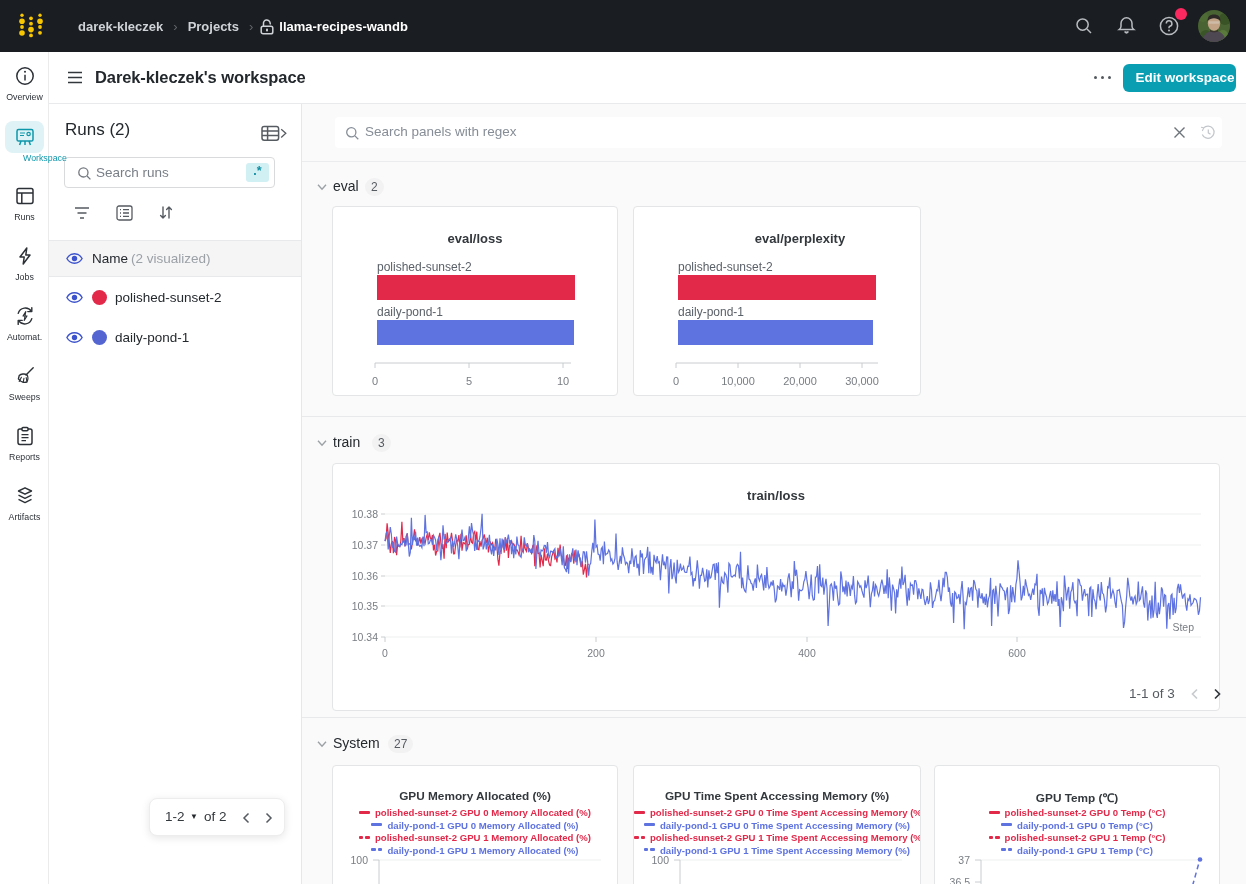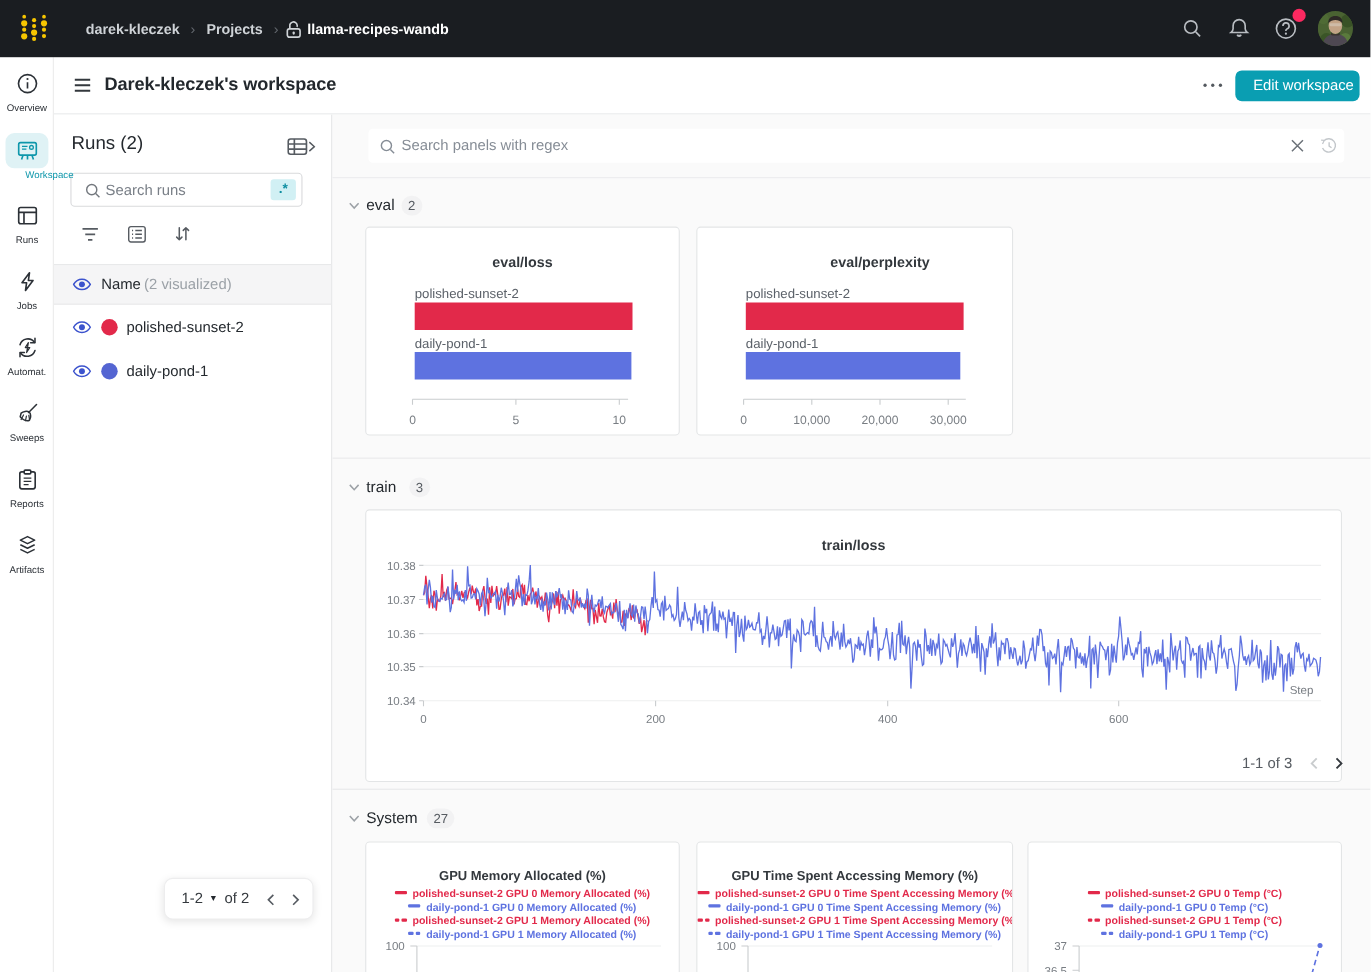--- a/index.html
+++ b/index.html
@@ -7,21 +7,21 @@
 .abs { position:absolute; }
 #stage { position:relative; width:1246px; height:884px; }
 
 
 #nav { position:absolute; left:0; top:0; width:1246px; height:52px; background:#1a1d21; z-index:30; }
 .crumb { color:#cfd3d7; font-size:13px; font-weight:bold; }
 .crumbsep { color:#62676d; font-size:13px; }
 
 #hdr { position:absolute; left:49px; top:52px; width:1197px; height:52px; background:#fff; border-bottom:1px solid #e9eaeb; z-index:20; }
 #hdr h1 { position:absolute; left:46px; top:16px; font-size:16.5px; font-weight:bold; color:#23282d; letter-spacing:-0.1px; }
-#editbtn { position:absolute; right:10px; top:12px; width:113px; height:28px; background:#0a9eb2; color:#fff; border-radius:6px; font-size:13.5px; font-weight:normal; text-align:center; line-height:28px;padding-left:11px; }
+#editbtn { position:absolute; right:10px; top:12px; width:113px; height:28px; background:#0a9eb2; color:#fff; border-radius:6px; font-size:13.5px; font-weight:bold; text-align:center; line-height:28px;padding-left:11px; }
 
 #rail { position:absolute; left:0; top:52px; width:49px; height:832px; background:#fff; border-right:1px solid #ebebec; z-index:25; }
 .railitem { position:absolute; width:49px; text-align:center; }
 .raillabel { font-size:8.8px; color:#2c3137; margin-top:1px; }
 
 #runs { position:absolute; left:49px; top:104px; width:253px; height:780px; background:#fff; border-right:1px solid #e6e7e8; z-index:10; }
 
 #main { position:absolute; left:302px; top:104px; width:944px; height:780px; background:#fafafa; overflow:hidden; }
 .card { position:absolute; background:#fff; border:1px solid #e3e5e6; border-radius:4px; }
 .ctitle { position:absolute; width:100%; text-align:center; font-size:13px; font-weight:bold; color:#33383d; }
@@ -392,20 +392,21 @@
     <div class="leg" style="top:78.5px;"><span class="lb"><b class="dd"></b><b class="dd2"></b>daily-pond-1 GPU 1 Time Spent Accessing Memory (%)</span></div>
     <svg class="abs" style="left:0;top:90px" width="286" height="130" viewBox="0 0 286 130">
       <path d="M46 4 H268" stroke="#eeeff0" fill="none"></path>
       <path d="M40 4 H46 M40 32 H46" stroke="#c9ccce" fill="none"></path>
           <path d="M46 4 V130" stroke="#c9ccce" fill="none"></path>
       <text x="35" y="8" font-size="10.5" fill="#787d83" text-anchor="end">100</text>
       <text x="35" y="36" font-size="10.5" fill="#787d83" text-anchor="end">80</text>
     </svg>
   </div>
   <div class="card" style="left:632px;top:661px;width:286px;height:260px;">
+    <div class="ctitle" style="top:23px;font-size:11.8px;">GPU Temp (℃)</div>
     <div class="leg" style="top:41px;"><span class="lr"><b class="ds"></b>polished-sunset-2 GPU 0 Temp (°C)</span></div>
     <div class="leg" style="top:53.5px;"><span class="lb"><b class="ds"></b>daily-pond-1 GPU 0 Temp (°C)</span></div>
     <div class="leg" style="top:66px;"><span class="lr"><b class="dd"></b><b class="dd2"></b>polished-sunset-2 GPU 1 Temp (°C)</span></div>
     <div class="leg" style="top:78.5px;"><span class="lb"><b class="dd"></b><b class="dd2"></b>daily-pond-1 GPU 1 Temp (°C)</span></div>
     <svg class="abs" style="left:0;top:90px" width="286" height="130" viewBox="0 0 286 130">
       <path d="M46 4 H268" stroke="#eeeff0" fill="none"></path>
       <path d="M40 4 H46 M40 26 H46" stroke="#c9ccce" fill="none"></path>
           <path d="M46 4 V130" stroke="#c9ccce" fill="none"></path>
       <text x="35" y="8" font-size="10.5" fill="#787d83" text-anchor="end">37</text>
       <text x="35" y="30" font-size="10.5" fill="#787d83" text-anchor="end">36.5</text>

